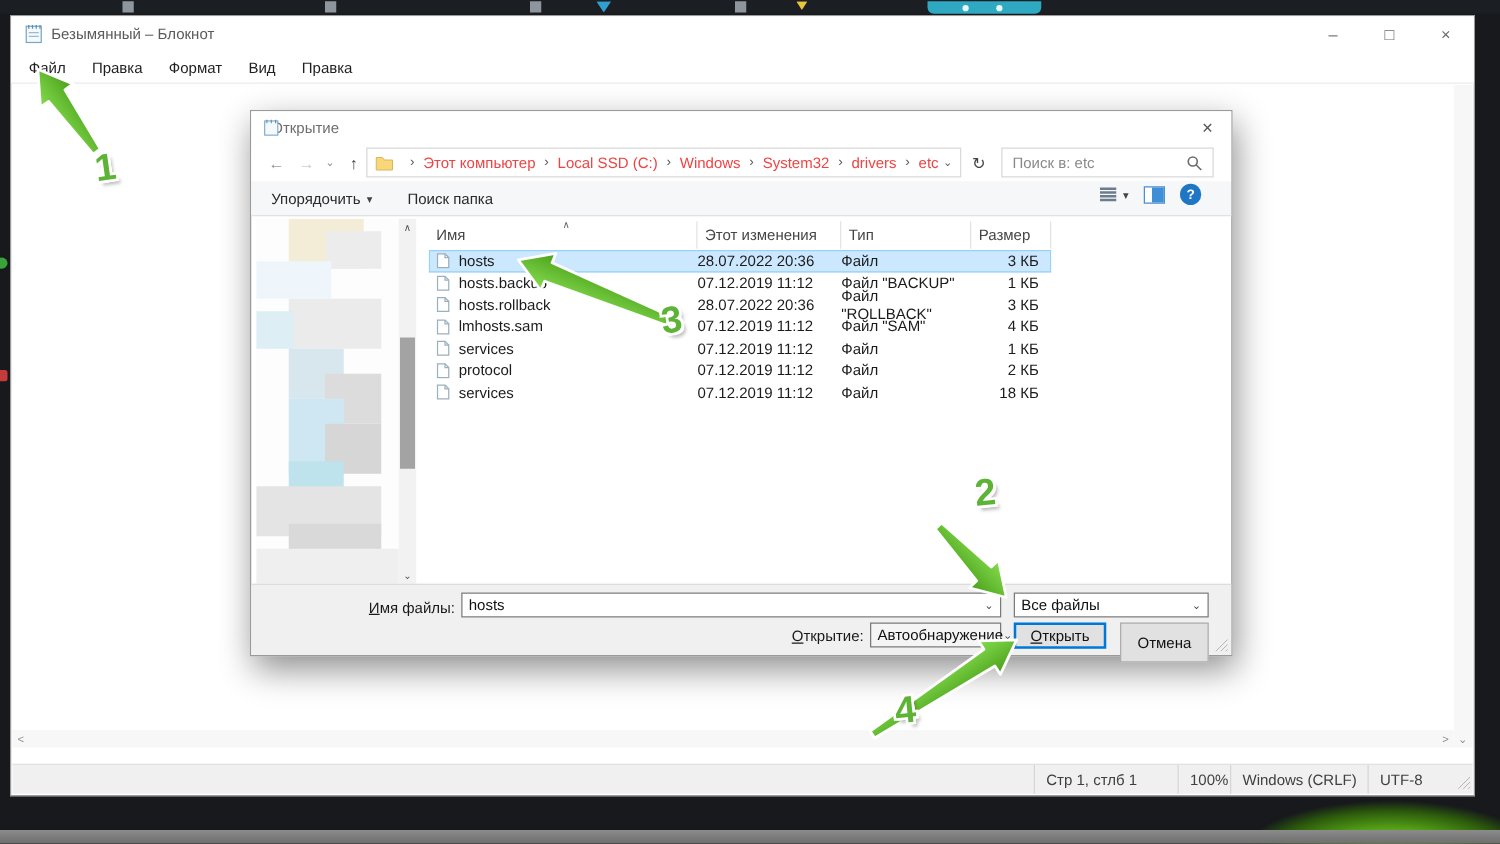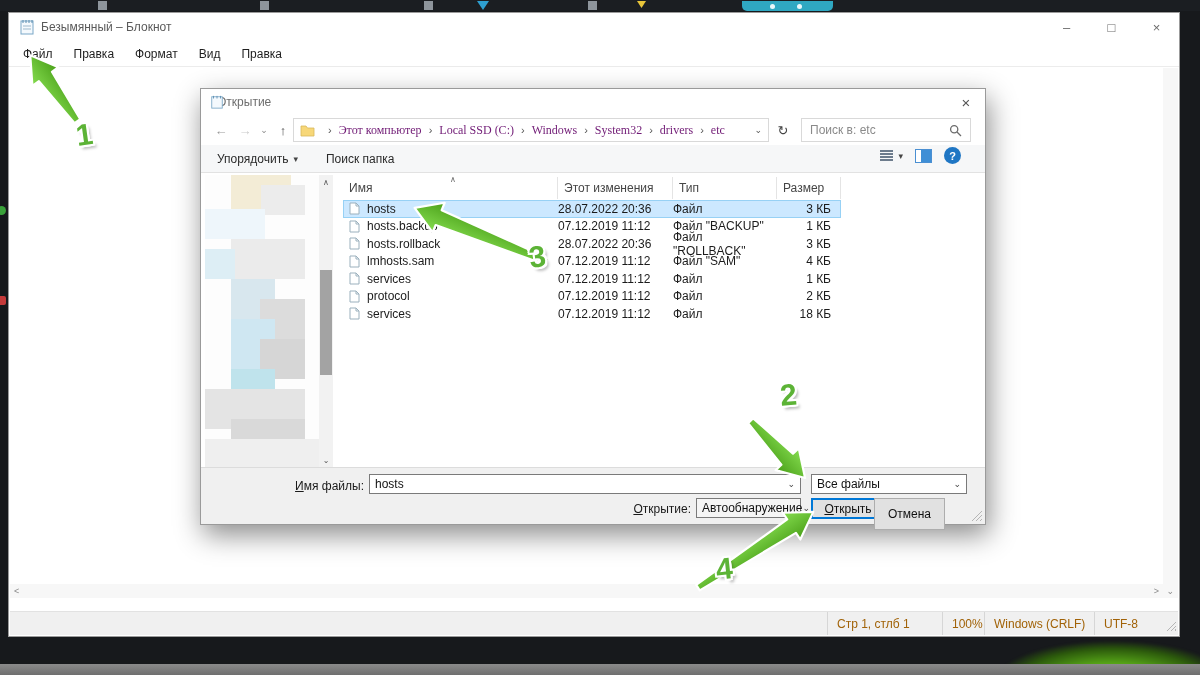--- a/index.html
+++ b/index.html
@@ -19,34 +19,34 @@
   .notepad { left:8px; top:12px; width:1172px; height:625px; background:#ffffff; border:1px solid #9b9b9b; }
   .np-title { position:absolute; left:0; top:0; width:100%; height:28px; background:#fff; display:flex; align-items:center; }
   .np-title-text { color:#5a5a5a; font-size:12px; margin-left:8px; }
   .np-controls { position:absolute; right:0; top:0; height:28px; display:flex; }
   .np-ctl { width:45px; height:28px; display:flex; align-items:center; justify-content:center; color:#6b6b6b; font-size:13px; }
   .np-menu { position:absolute; left:0; top:28px; width:100%; height:26px; display:flex; align-items:center; padding-left:14px; gap:21px; border-bottom:1px solid #ececec; background:#fff; }
   .np-menu span { font-size:12px; color:#1f1f1f; }
   .np-vscroll { position:absolute; right:1px; top:55px; width:15px; bottom:38px; background:#f7f7f7; }
   .np-hscroll { position:absolute; left:1px; right:16px; bottom:38px; height:14px; background:#f7f7f7; display:flex; justify-content:space-between; align-items:center; padding:0 4px; }
   .scr-glyph { font-size:9px; color:#8a8a8a; line-height:1; }
-  .np-status { position:absolute; left:1px; right:1px; bottom:1px; height:24px; background:#f0f0f0; border-top:1px solid #e2e2e2; display:flex; align-items:stretch; font-size:12px; color:#a16207; }
+  .np-status { position:absolute; left:1px; right:1px; bottom:1px; height:24px; background:#f0f0f0; border-top:1px solid #e2e2e2; display:flex; align-items:stretch; font-size:12px; color:#404040; }
   .st-cell { border-left:1px solid #d6d6d6; display:flex; align-items:center; padding-left:9px; }
   .st-fill { flex:1; border-left:none; }
   .grip { width:18px; border-left:none; position:relative; }
 
   
   .dialog { left:200px; top:88px; width:786px; height:437px; background:#ffffff; border:1px solid #9a9a9a; box-shadow:3px 10px 26px rgba(0,0,0,.45); }
   .dlg-title { position:absolute; left:0; top:0; width:100%; height:26px; display:flex; align-items:center; background:#fff; }
   .dlg-title-text { font-size:12px; color:#6e6e6e; margin-left:8px; }
   .dlg-close { position:absolute; right:8px; top:2px; width:22px; height:22px; display:flex; align-items:center; justify-content:center; color:#555; font-size:15px; }
   .navrow { position:absolute; left:0; top:26px; width:100%; height:30px; background:#fff; display:flex; align-items:center; }
   .navbtn { width:24px; text-align:center; font-size:13px; }
   .addr { position:absolute; left:92px; top:29px; width:476px; height:24px; border:1px solid #d9d9d9; background:#fff; display:flex; align-items:center; padding:0 6px; }
-  .crumb { font-size:12px; color:#701a75; white-space:nowrap;font-family:Liberation Serif, serif; }
+  .crumb { font-size:12px; color:#ef4444; white-space:nowrap; }
   .csep { font-size:11px; color:#555; margin:0 7px; }
   .refresh { position:absolute; left:568px; top:29px; width:28px; height:24px; display:flex; align-items:center; justify-content:center; color:#444; font-size:13px; }
   .searchbox { position:absolute; left:600px; top:29px; width:170px; height:24px; border:1px solid #d9d9d9; background:#fff; display:flex; align-items:center; padding:0 8px; }
   .search-text { font-size:12px; color:#8a8a8a; flex:1; }
   .toolrow { position:absolute; left:0; top:56px; width:100%; height:28px; background:#f6f7f8; border-bottom:1px solid #e2e2e2; display:flex; align-items:center; font-size:12px; color:#2b2b2b; }
   .viewicons { position:absolute; right:24px; top:58px; display:flex; align-items:center; gap:12px; }
   .lv-icon { width:13px; height:12px; display:flex; flex-direction:column; justify-content:space-between; }
   .lv-icon i { display:block; height:2px; background:#6d7c8d; }
   .pane-icon { width:17px; height:14px; border:1px solid #4a8fd2; background:linear-gradient(to right,#fff 0 35%, #3f8fd6 35% 100%); }
   .help-icon { width:17px; height:17px; border-radius:50%; background:#1f76c4; color:#fff; font-size:11px; font-weight:bold; display:flex; align-items:center; justify-content:center; }
@@ -361,21 +361,21 @@
         <span class="caret">⌄</span>
       </div>
       <span class="abs lbl ukey" style="right:294px;top:34px">Открытие:</span>
       <div class="fld" style="left:495px;top:30px;width:105px;height:20px;background:#f5f5f5">
         <span>Автообнаружение</span>
         <span class="caret">⌄</span>
       </div>
       <div class="btn primary" style="left:610px;top:30px;width:74px;height:21px">
         <span class="ukey">Открыть</span>
       </div>
-      <div class="btn" style="left:673px;top:30px;width:71px;height:32px">
+      <div class="btn" style="left:695px;top:30px;width:71px;height:32px">
         <span>Отмена</span>
       </div>
     </div>
     <div class="dlg-grip"></div>
   </div>
 
   <svg class="arrow" style="left:78px;top:122px;width:84px;transform:rotate(-125.6deg)" viewBox="0 0 84 36">
     <path d="M1,14.5 L56,10 L56,2 L82,18 L56,34 L56,26 L1,21.5 Z"></path>
   </svg>
   <div class="stepnum" style="left:76px;top:118px;transform:rotate(-8deg)">1</div>

